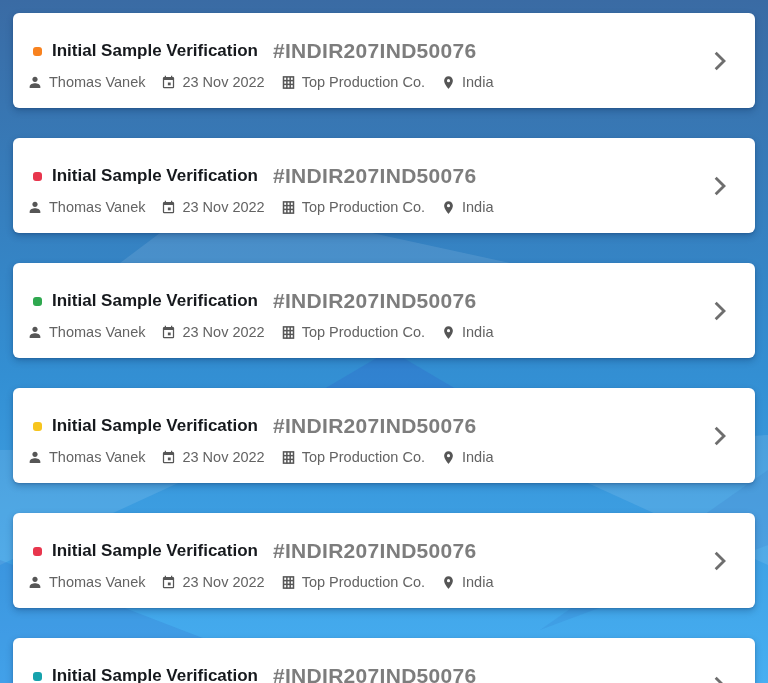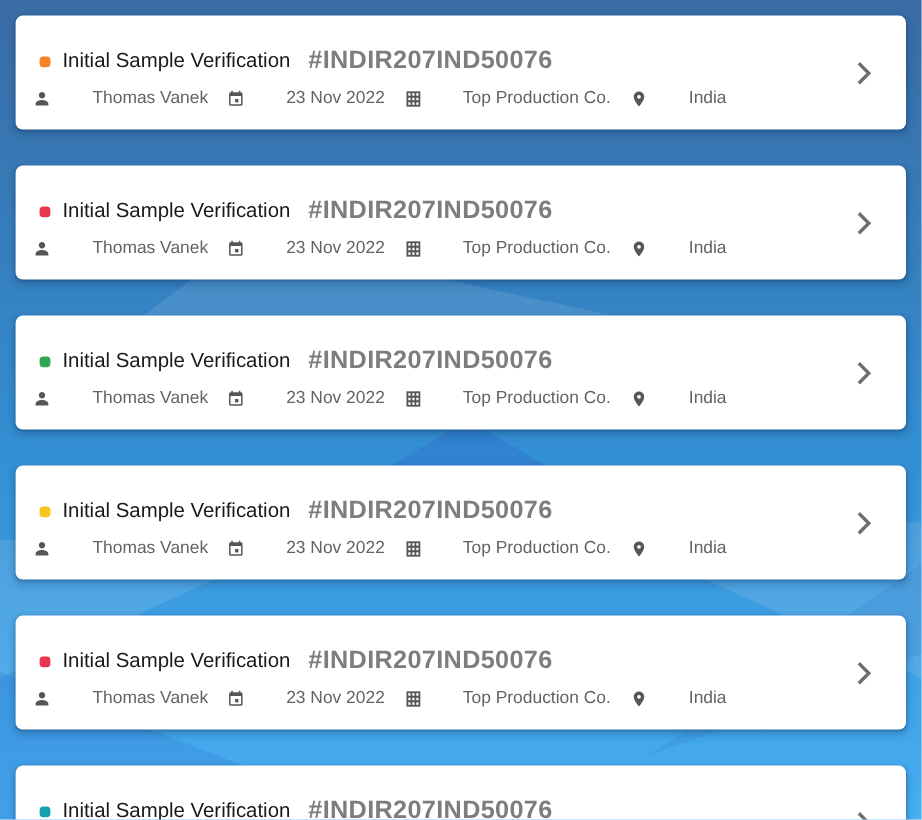--- a/index.html
+++ b/index.html
@@ -33,35 +33,35 @@
   .row1 {
     display: flex; align-items: center;
     padding: 26px 56px 0 20px;
   }
   .dot {
     width: 9px; height: 9px; border-radius: 3px;
     flex: 0 0 auto; margin-right: 10px;
     background: #999;
   }
   .title {
-    font-size: 17px; font-weight: 400;
+    font-size: 17px; font-weight: 700;
     color: var(--title-color, #16191D);
     margin-right: 15px; white-space: nowrap;
   }
   .case-id {
     font-size: 21px; font-weight: 600; letter-spacing: 0.3px;
     color: var(--id-color, #7D7D7D); white-space: nowrap;
   }
   .row2 {
     display: flex; align-items: center;
     padding: 11px 56px 0 14px;
     color: var(--meta-color, #636363);
     font-size: 14.5px;
   }
-  .meta { display: inline-flex; align-items: flex-end; margin-right: 16px; white-space: nowrap; gap: 28px; }
+  .meta { display: inline-flex; align-items: flex-end; margin-right: 16px; white-space: nowrap; }
   .meta .ic { display: inline-flex; margin-right: 6px; color: #565656; }
   .meta .ic svg { display: block; }
   .chev {
     position: absolute; right: 26px; top: 50%;
     transform: translateY(-50%);
     display: inline-flex;
   }
 </style>
 </head>
 <body style="--background-top: #3A6BA4; --background-mid: #338FD3; --background-bottom: #47AFF2; --card-bg: #FFFFFF; --title-color: #16191D; --id-color: #7D7D7D; --meta-color: #636363; --chevron-color: #6E6E6E;">

